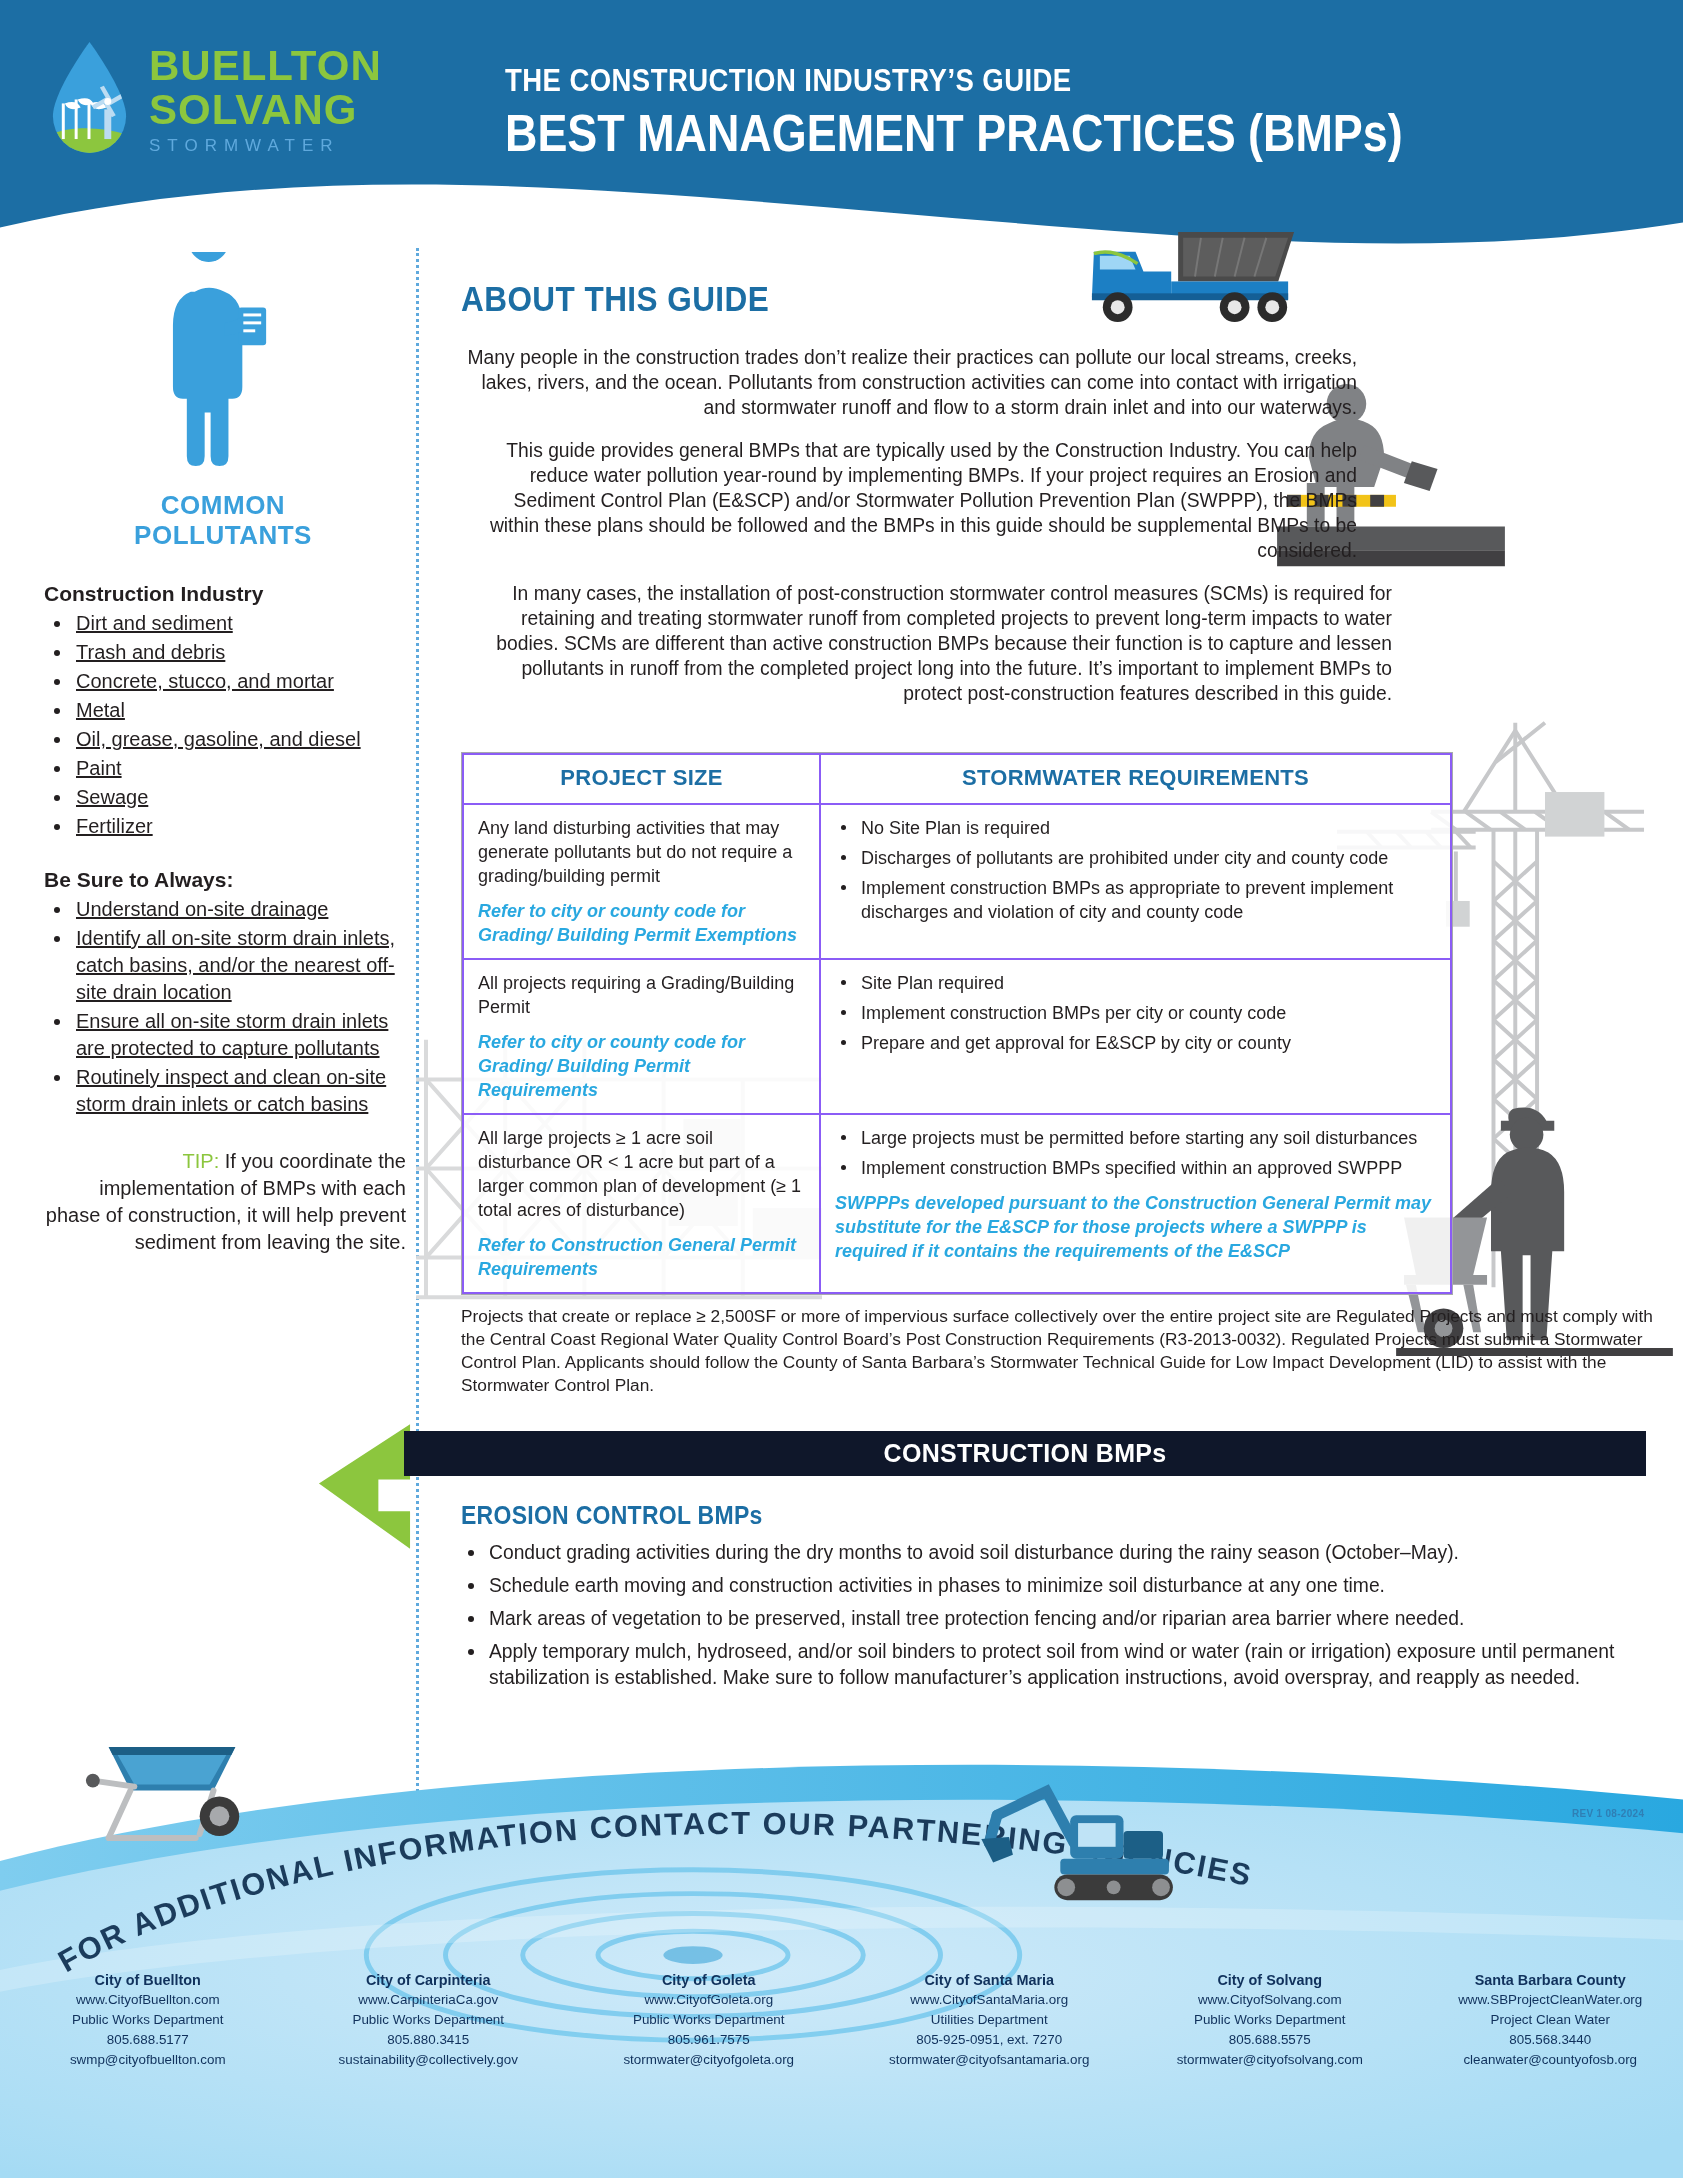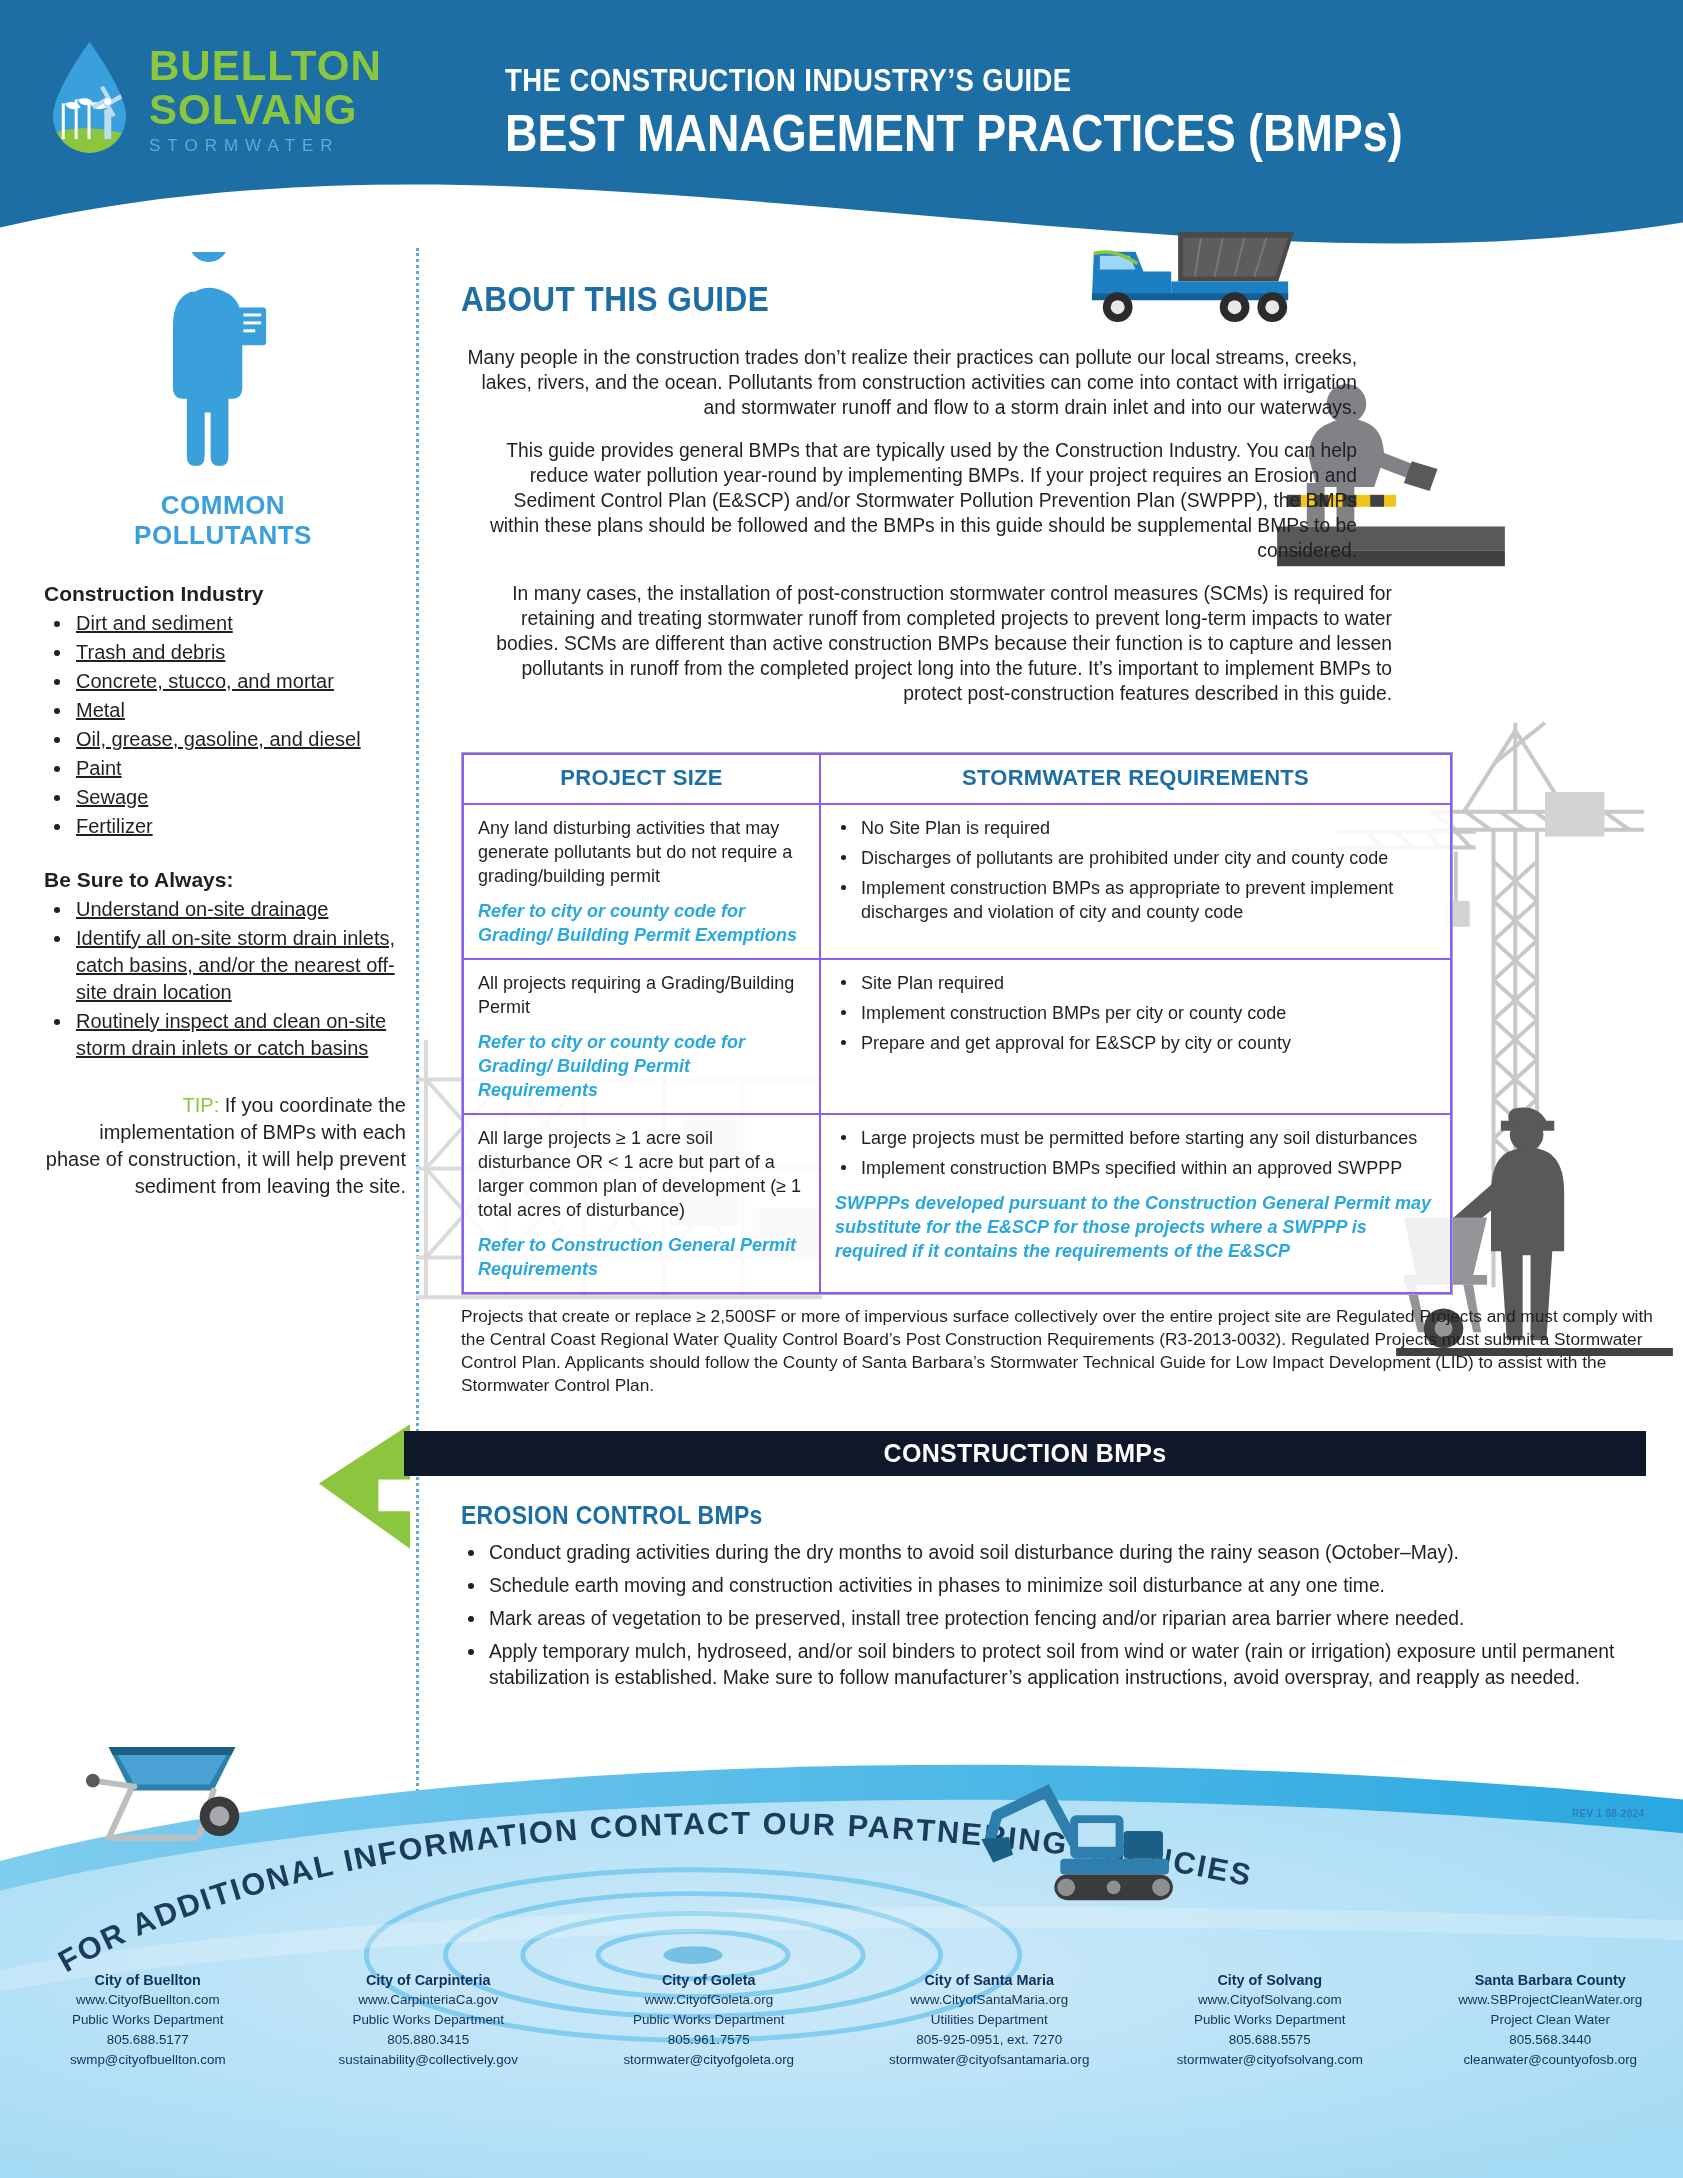--- a/index.html
+++ b/index.html
@@ -257,20 +257,21 @@
           <li>Sewage</li>
           <li>Fertilizer</li>
         </ul>
 
       <div class="gap"></div>
 
       <div class="sub-head">Be Sure to Always:</div>
       <ul class="plain" id="always-list">
           <li>Understand on-site drainage</li>
           <li>Identify all on-site storm drain inlets, catch basins, and/or the nearest off-site drain location</li>
+          <li>Ensure all on-site storm drain inlets are protected to capture pollutants</li>
           <li>Routinely inspect and clean on-site storm drain inlets or catch basins</li>
         </ul>
 
       <div class="tip">
         <span class="tip-lead">TIP:</span><span> If you coordinate the implementation of BMPs with each phase of construction, it will help prevent sediment from leaving the site.</span>
       </div>
     </div>
   </div>
 
   <div class="dotted-divider"></div>

